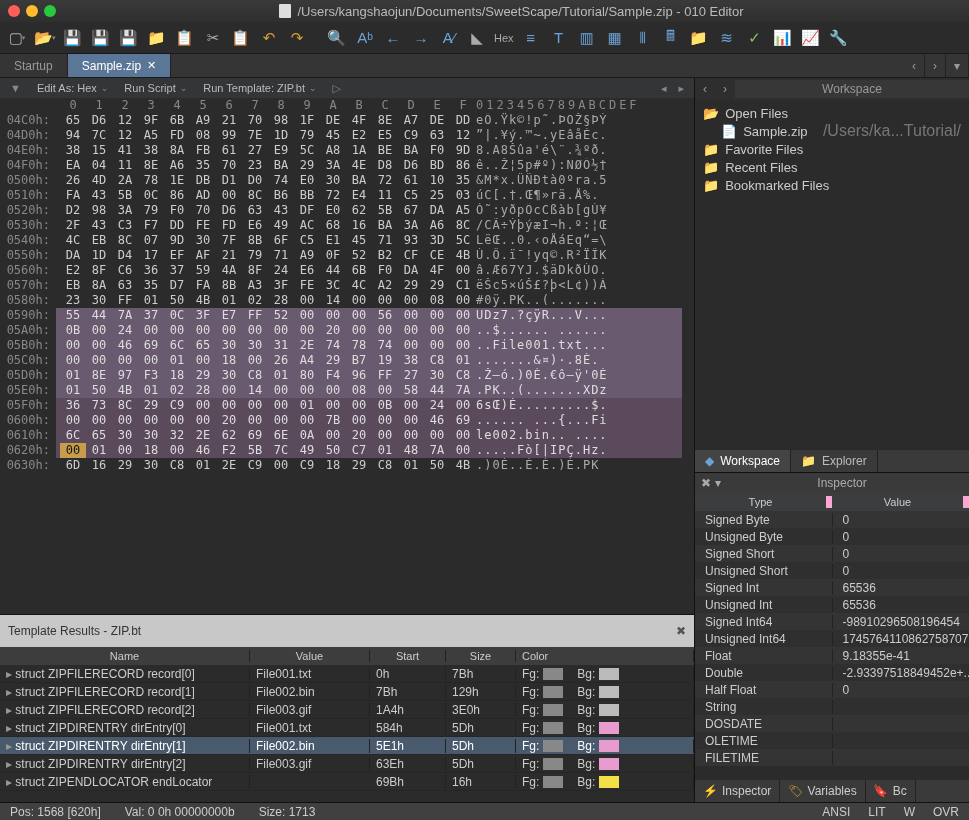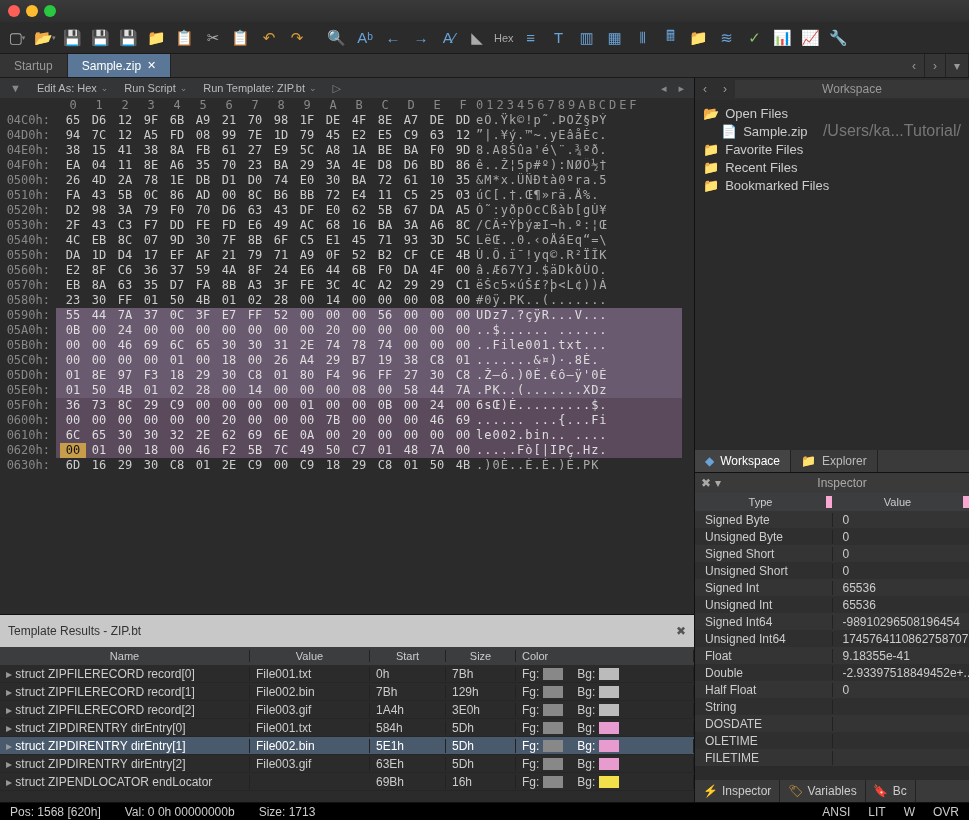--- a/index.html
+++ b/index.html
@@ -161,36 +161,40 @@
 .insp-row:nth-child(even) { background:#2f2f2f; }
 .insp-row div { flex:1; padding:0 10px; overflow:hidden; white-space:nowrap; }
 .insp-row div:first-child { border-right:1px solid #222; }
 
 .insp-tabs { height:22px; background:#3a3a3a; display:flex; }
 .insp-tabs .itab { display:flex; align-items:center; gap:4px; padding:0 8px; font-size:12px; color:#ccc; border-right:1px solid #222; }
 .insp-tabs .itab .ic { color:#d8a038; }
 
 .statusbar {
   height: 18px;
-  background: #000000;
+  background: #404040;
   display: flex; align-items:center;
   padding: 0 10px;
   gap: 24px;
   font-size: 12px; color:#ccc;
   border-top:1px solid #111;
 }
 .statusbar .right { margin-left:auto; display:flex; gap:18px; }
 </style>
 </head>
 <body>
 
 <div class="titlebar">
   <div class="traffic-light tl-red"></div>
   <div class="traffic-light tl-yellow"></div>
   <div class="traffic-light tl-green"></div>
+  <div class="title-text">
+    <span class="doc-icon"></span>
+    <span>/Users/kangshaojun/Documents/SweetScape/Tutorial/Sample.zip - 010 Editor</span>
+  </div>
 </div>
 
 <div class="toolbar">
   <div class="tb-btn tb-gray tb-dropdown">▢</div>
   <div class="tb-btn tb-dropdown">📂</div>
   <div class="tb-btn tb-blue">💾</div>
   <div class="tb-btn tb-blue">💾</div>
   <div class="tb-btn tb-blue">💾</div>
   <div class="tb-btn">📁</div>
   <div class="tb-btn">📋</div>

